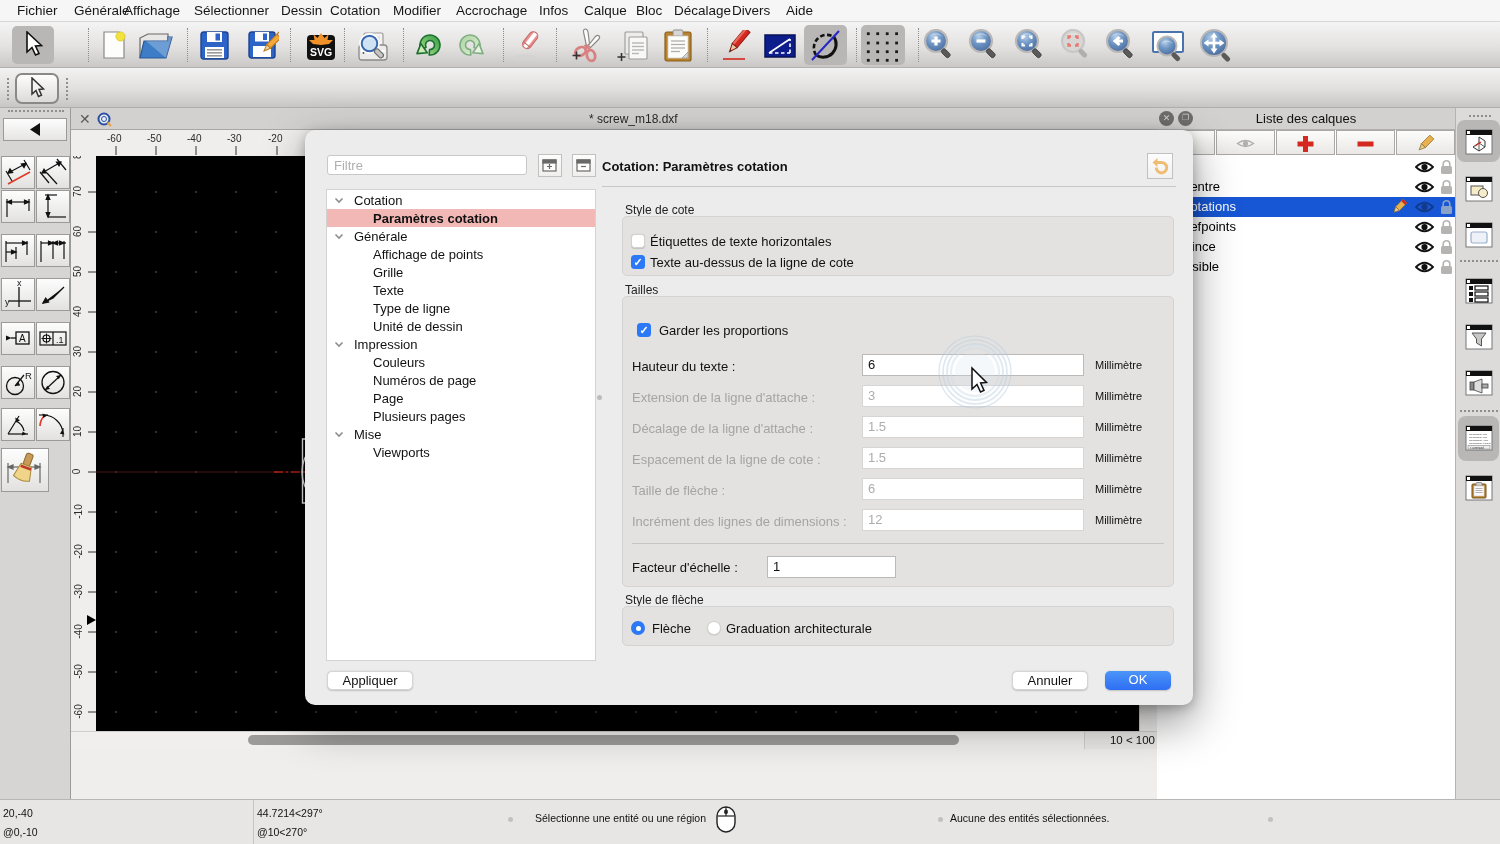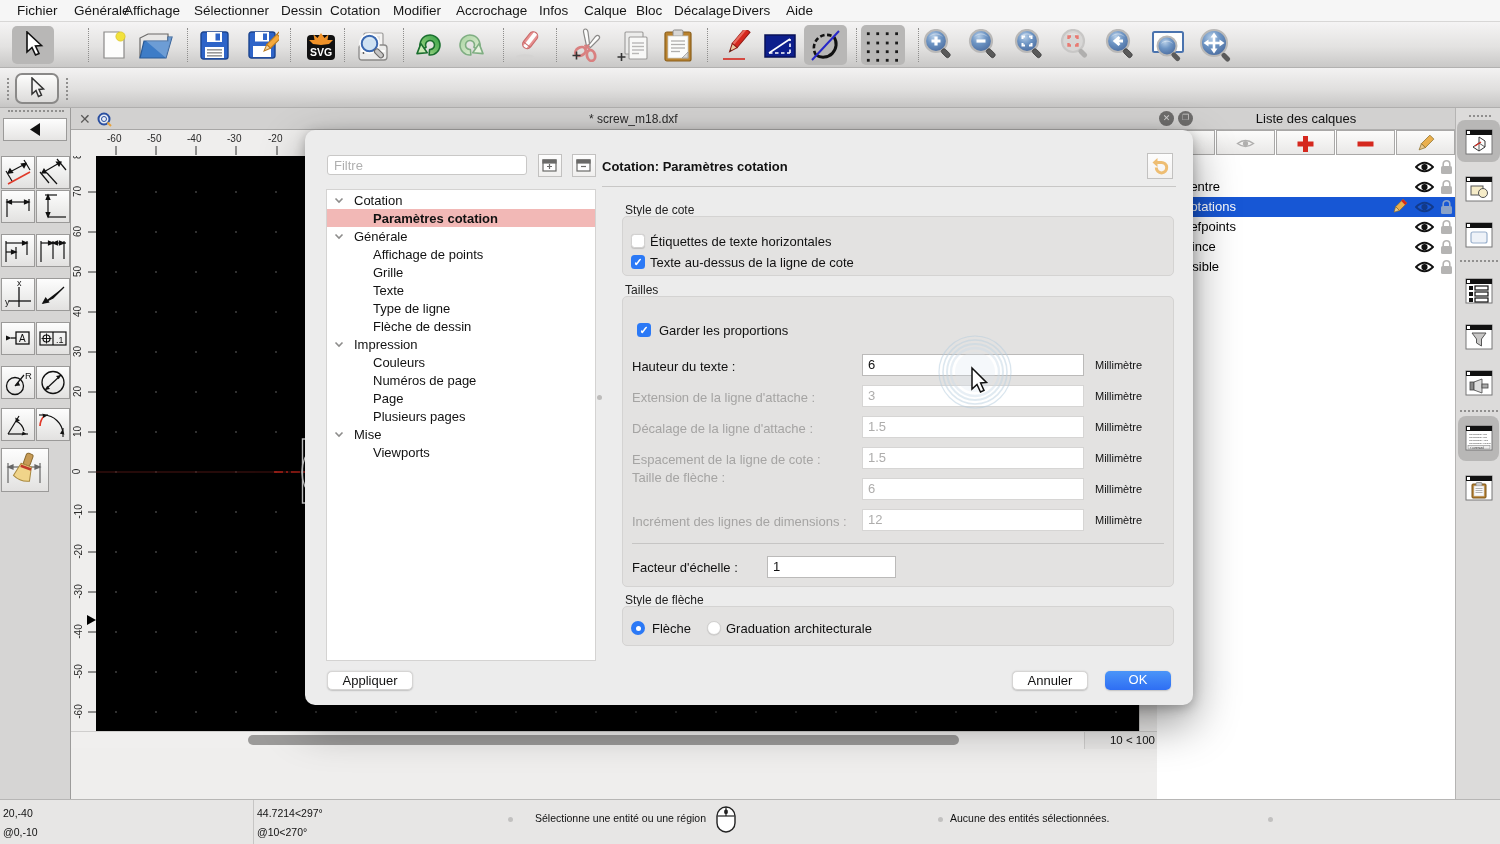--- a/index.html
+++ b/index.html
@@ -1259,21 +1259,21 @@
     <div class="titem" style="top:73px">
           <span style="position:absolute;left:46px;top:2px">Grille</span>
         </div>
     <div class="titem" style="top:91px">
           <span style="position:absolute;left:46px;top:2px">Texte</span>
         </div>
     <div class="titem" style="top:109px">
           <span style="position:absolute;left:46px;top:2px">Type de ligne</span>
         </div>
     <div class="titem" style="top:127px">
-          <span style="position:absolute;left:46px;top:2px">Flèche de dessin</span>
+          <span style="position:absolute;left:46px;top:2px">Unité de dessin</span>
         </div>
     <div class="titem" style="top:145px">
           <span class="chev">
             <svg width="10" height="7" viewBox="0 0 10 7">
               <polyline points="1.5,1.5 5,5 8.5,1.5" fill="none" stroke="#8e8d8c" stroke-width="1.6"></polyline>
             </svg>
           </span>
           <span style="position:absolute;left:27px;top:2px">Impression</span>
         </div>
     <div class="titem" style="top:163px">
@@ -1315,21 +1315,21 @@
   <div class="funit" style="top:229px">Millimètre</div>
   <div class="frow dim" style="left:327px;top:260px">Extension de la ligne d'attache :</div>
   <div class="finput dis" style="top:255px">3</div>
   <div class="funit" style="top:260px">Millimètre</div>
   <div class="frow dim" style="left:327px;top:291px">Décalage de la ligne d'attache :</div>
   <div class="finput dis" style="top:286px">1.5</div>
   <div class="funit" style="top:291px">Millimètre</div>
   <div class="frow dim" style="left:327px;top:322px">Espacement de la ligne de cote :</div>
   <div class="finput dis" style="top:317px">1.5</div>
   <div class="funit" style="top:322px">Millimètre</div>
-  <div class="frow dim" style="left:327px;top:340px">Taille de flèche :</div>
+  <div class="frow dim" style="left:327px;top:353px">Taille de flèche :</div>
   <div class="finput dis" style="top:348px">6</div>
   <div class="funit" style="top:353px">Millimètre</div>
   <div class="frow dim" style="left:327px;top:384px">Incrément des lignes de dimensions :</div>
   <div class="finput dis" style="top:379px">12</div>
   <div class="funit" style="top:384px">Millimètre</div>
   <div style="position:absolute;left:327px;top:413px;width:532px;border-top:1px solid #c6c5c4"></div>
   <div class="frow" style="left:327px;top:430px">Facteur d'échelle :</div>
   <div class="finput" style="left:462px;top:426px;width:129px">1</div>
   <div class="glabel" style="left:320px;top:463px">Style de flèche</div>
   <div class="gbox" style="top:476px;height:40px"></div>

